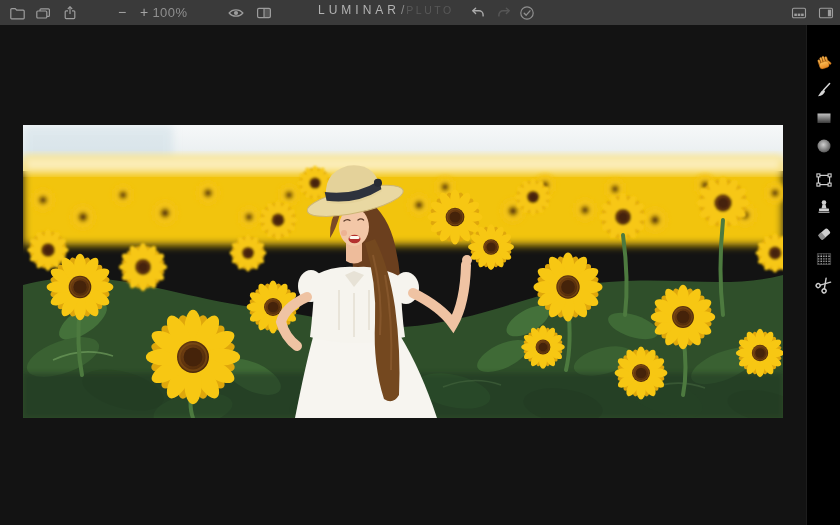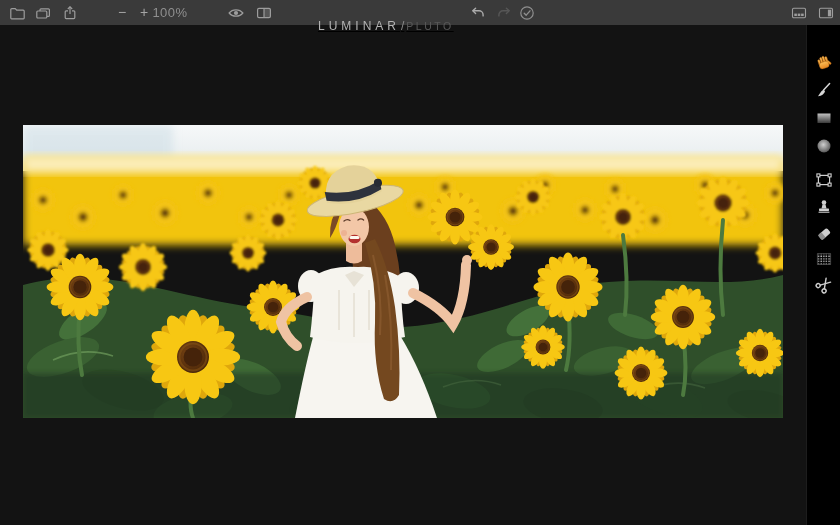--- a/index.html
+++ b/index.html
@@ -8,22 +8,22 @@
   .app { position:relative; width:840px; height:525px; }
 
   
   .toolbar { position:absolute; top:0; left:0; width:840px; height:25px;
              background:#3a3a3a; z-index:10; }
   .tb-item { position:absolute; top:0; height:25px; display:flex;
              align-items:center; justify-content:center; color:#9d9d9d; }
   .tb-item svg { display:block; }
   .zoom-sign { font-size:14px; color:#a5a5a5; line-height:25px; width:14px; text-align:center; }
   .zoom-level { font-size:13px; color:#8f8f8f; letter-spacing:.5px; }
-  .title-wrap { position:absolute; left:318px; top:16px; height:19px; display:flex;
-                align-items:center; white-space:nowrap;text-decoration:underline; }
+  .title-wrap { position:absolute; left:318px; top:0; height:19px; display:flex;
+                align-items:center; white-space:nowrap; }
   .title-app   { font-size:12px; letter-spacing:4px; color:#b3b3b3; }
   .title-slash { font-size:12px; color:#8b8b8b; margin-left:1px; }
   .title-edition { font-size:10.5px; letter-spacing:2.5px; color:#585858; margin-left:2px;text-align:center; }
 
   
   .canvas { position:absolute; top:25px; left:0; width:806px; height:500px;
             background:#131313; }
   .photo { position:absolute; left:23px; top:100px; width:760px; height:293px; }
   .photo svg { display:block; }
 

